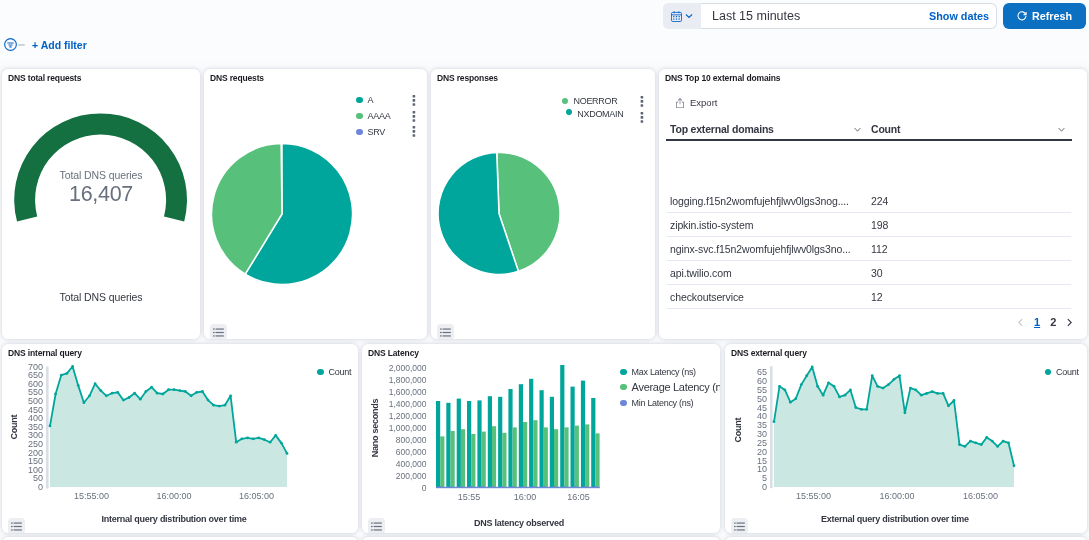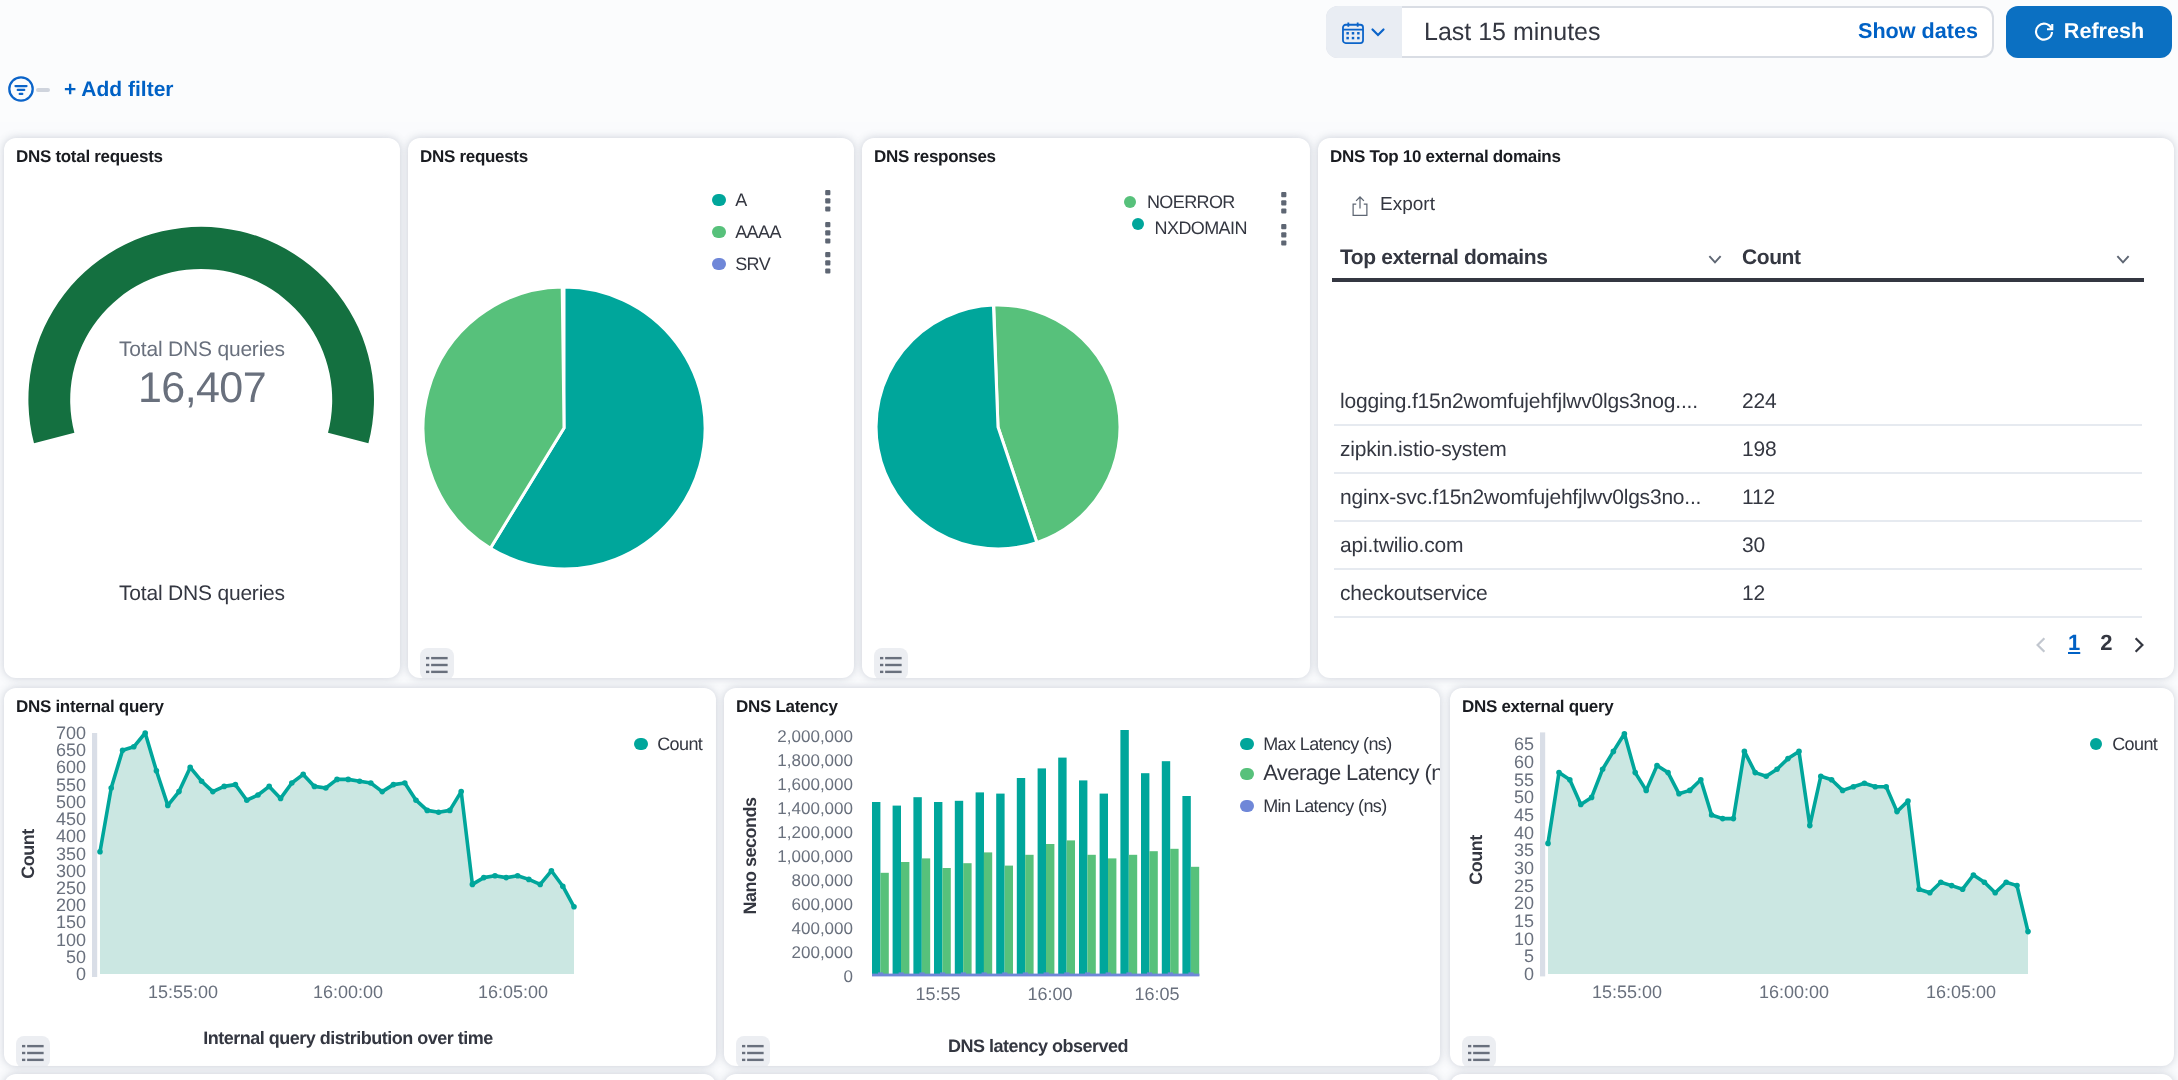--- a/index.html
+++ b/index.html
@@ -442,20 +442,21 @@
       <circle cx="250.8" cy="98.8" r="1.4" fill="#00a69b"></circle>
       <circle cx="256.3" cy="100.6" r="1.4" fill="#00a69b"></circle>
       <circle cx="261.7" cy="93.5" r="1.4" fill="#00a69b"></circle>
       <circle cx="267.2" cy="97.1" r="1.4" fill="#00a69b"></circle>
       <circle cx="272.6" cy="102.4" r="1.4" fill="#00a69b"></circle>
       <circle cx="278.1" cy="97.1" r="1.4" fill="#00a69b"></circle>
       <circle cx="283.5" cy="98.8" r="1.4" fill="#00a69b"></circle>
       <circle cx="289.0" cy="121.8" r="1.4" fill="#00a69b"></circle>
     </svg>
 <div class="axt" style="left:8px;top:116px;transform:rotate(-90deg);transform-origin:left top;white-space:nowrap;width:60px;text-align:center">Count</div>
+<div class="axt" style="left:50px;top:170px;width:240px;text-align:center">External query distribution over time</div>
 <div style="position:absolute;left:319.8px;top:20.0px;display:flex;align-items:center;height:16px;white-space:nowrap">
       <span style="width:6.3px;height:6.3px;border-radius:50%;background:#00a69b;margin-right:5px"></span>
       <span style="font-size:9px;letter-spacing:-0.3px;color:#343741">Count</span>
     </div>
 <div style="position:absolute;left:6px;top:174px;width:17px;height:16px;background:#eceef2;border-radius:4px;display:flex;align-items:center;justify-content:center">
       <svg width="11" height="11" viewBox="0 0 12 12">
         <g fill="#69707d">
           <rect x="0" y="1.6" width="1.8" height="1.3"></rect>
           <rect x="2.8" y="1.6" width="9" height="1.3"></rect>
           <rect x="0" y="5.35" width="1.8" height="1.3"></rect>

